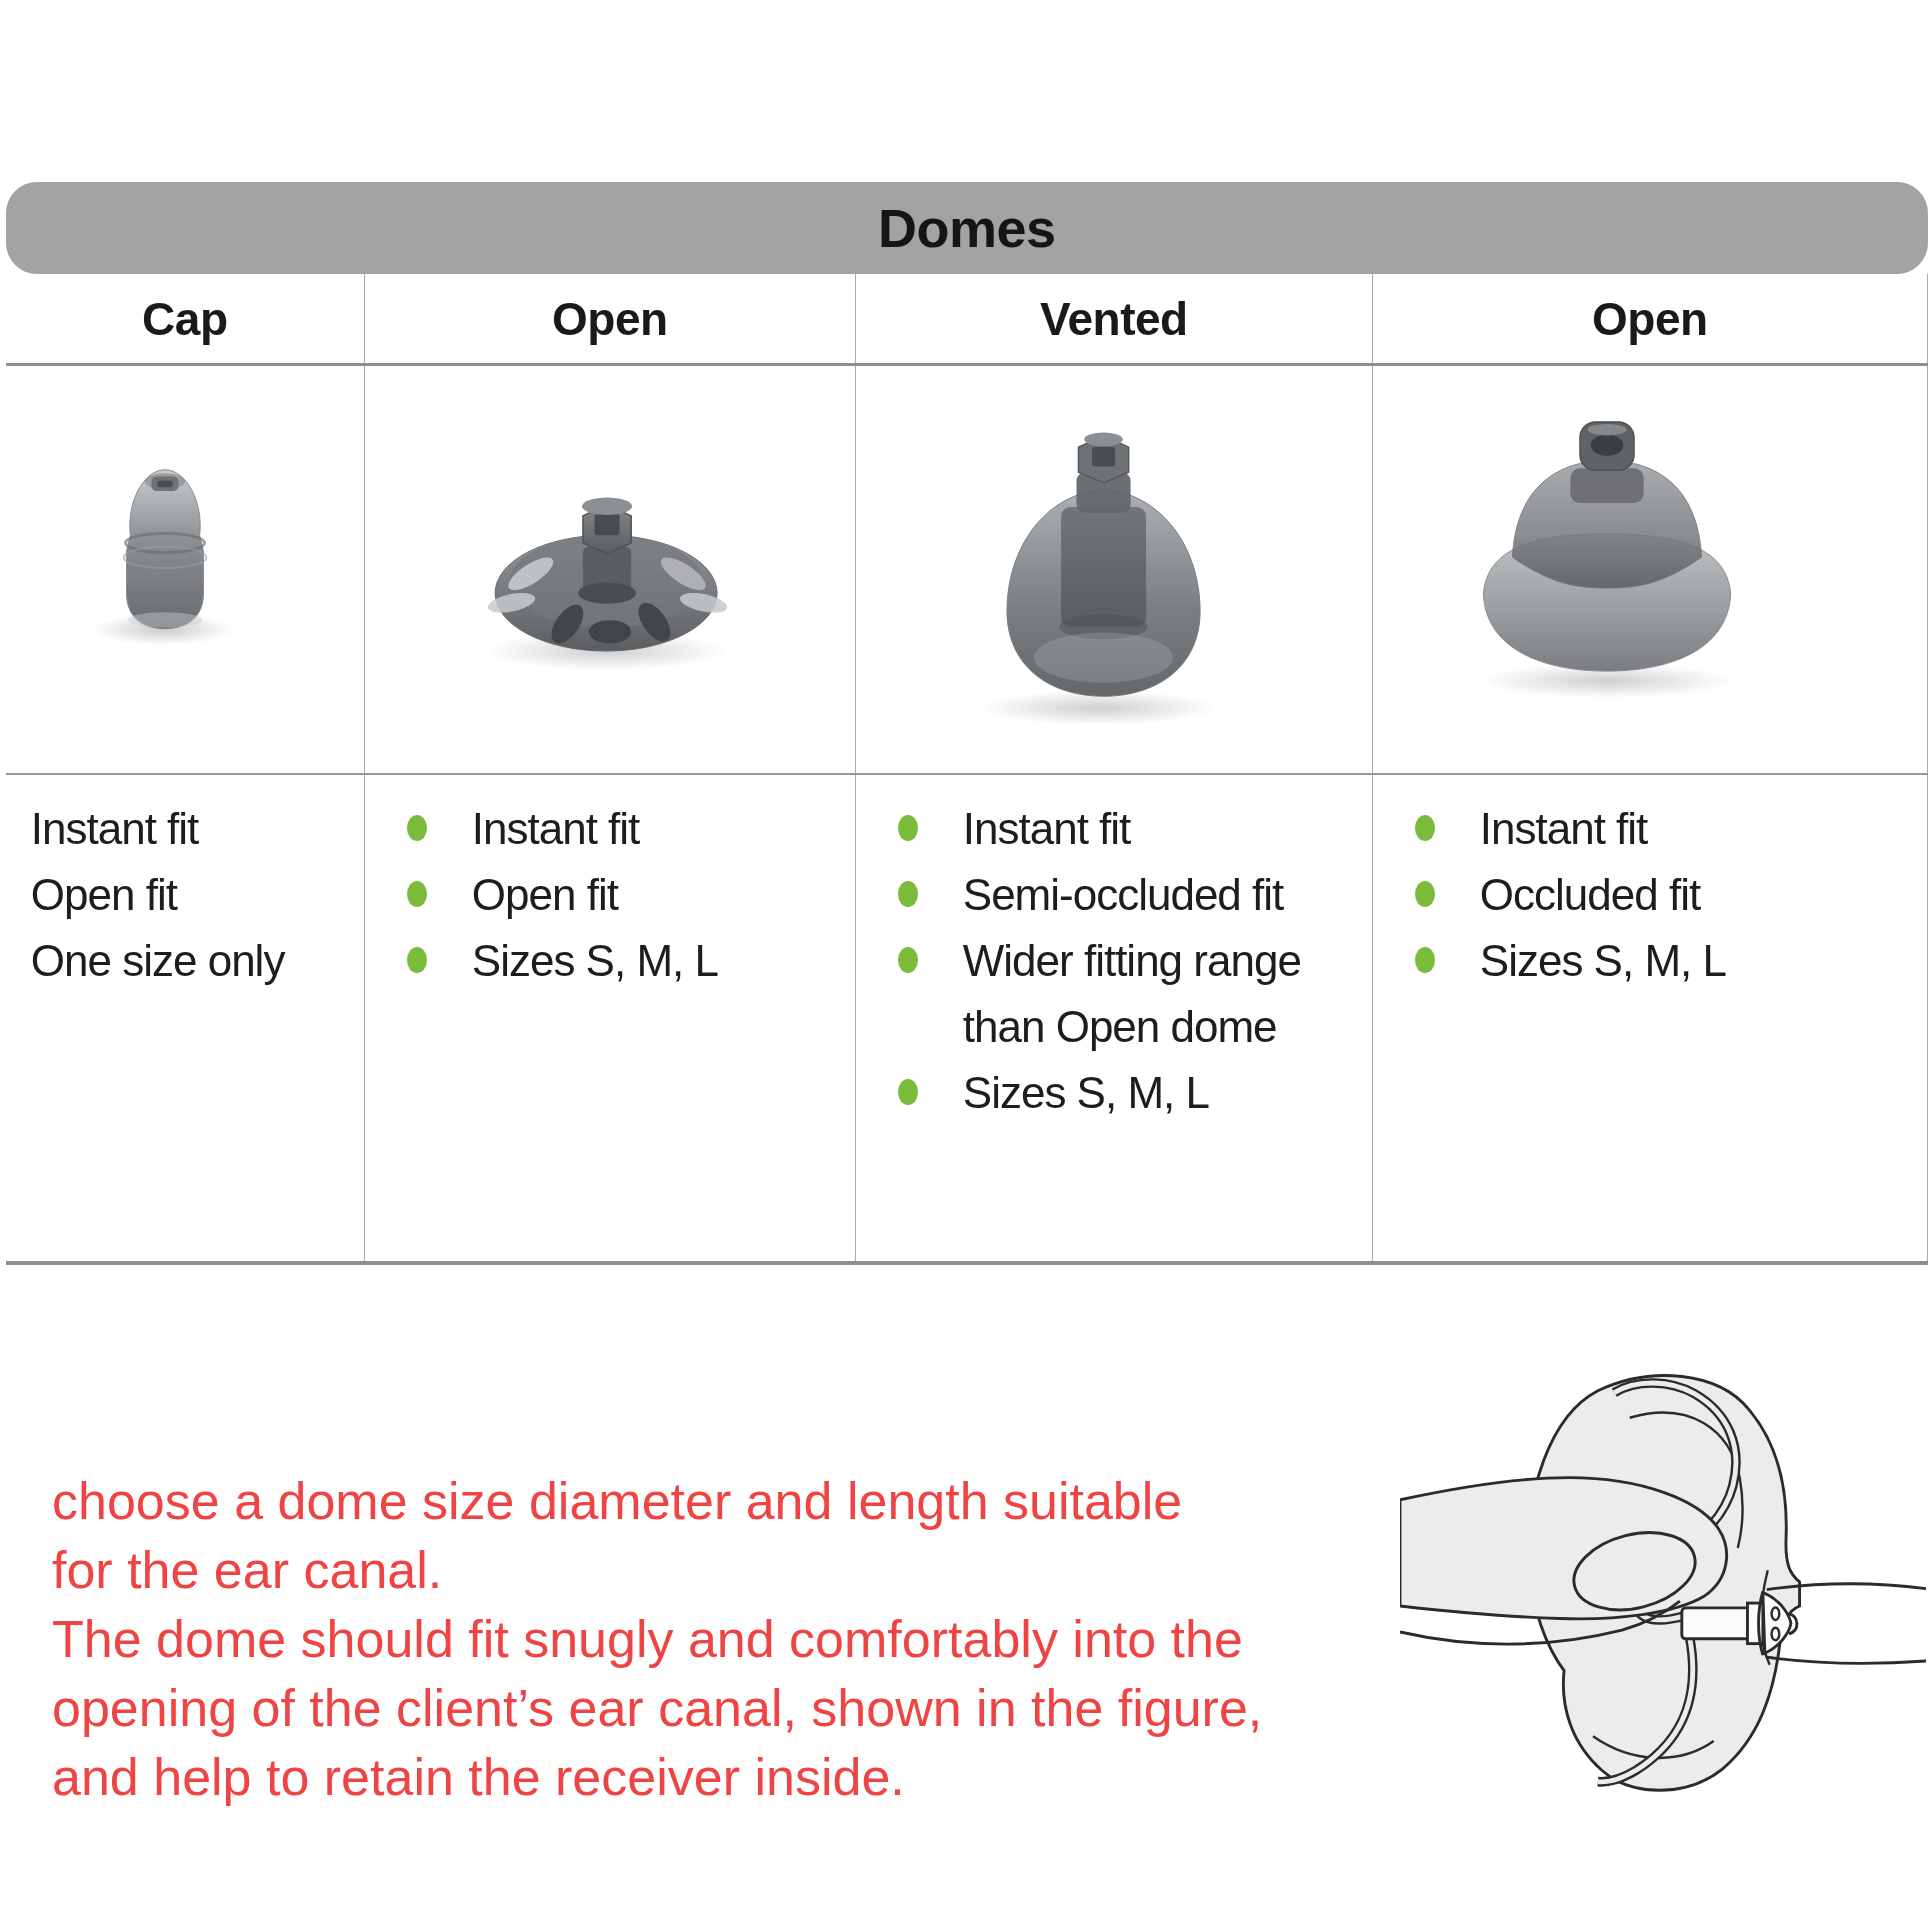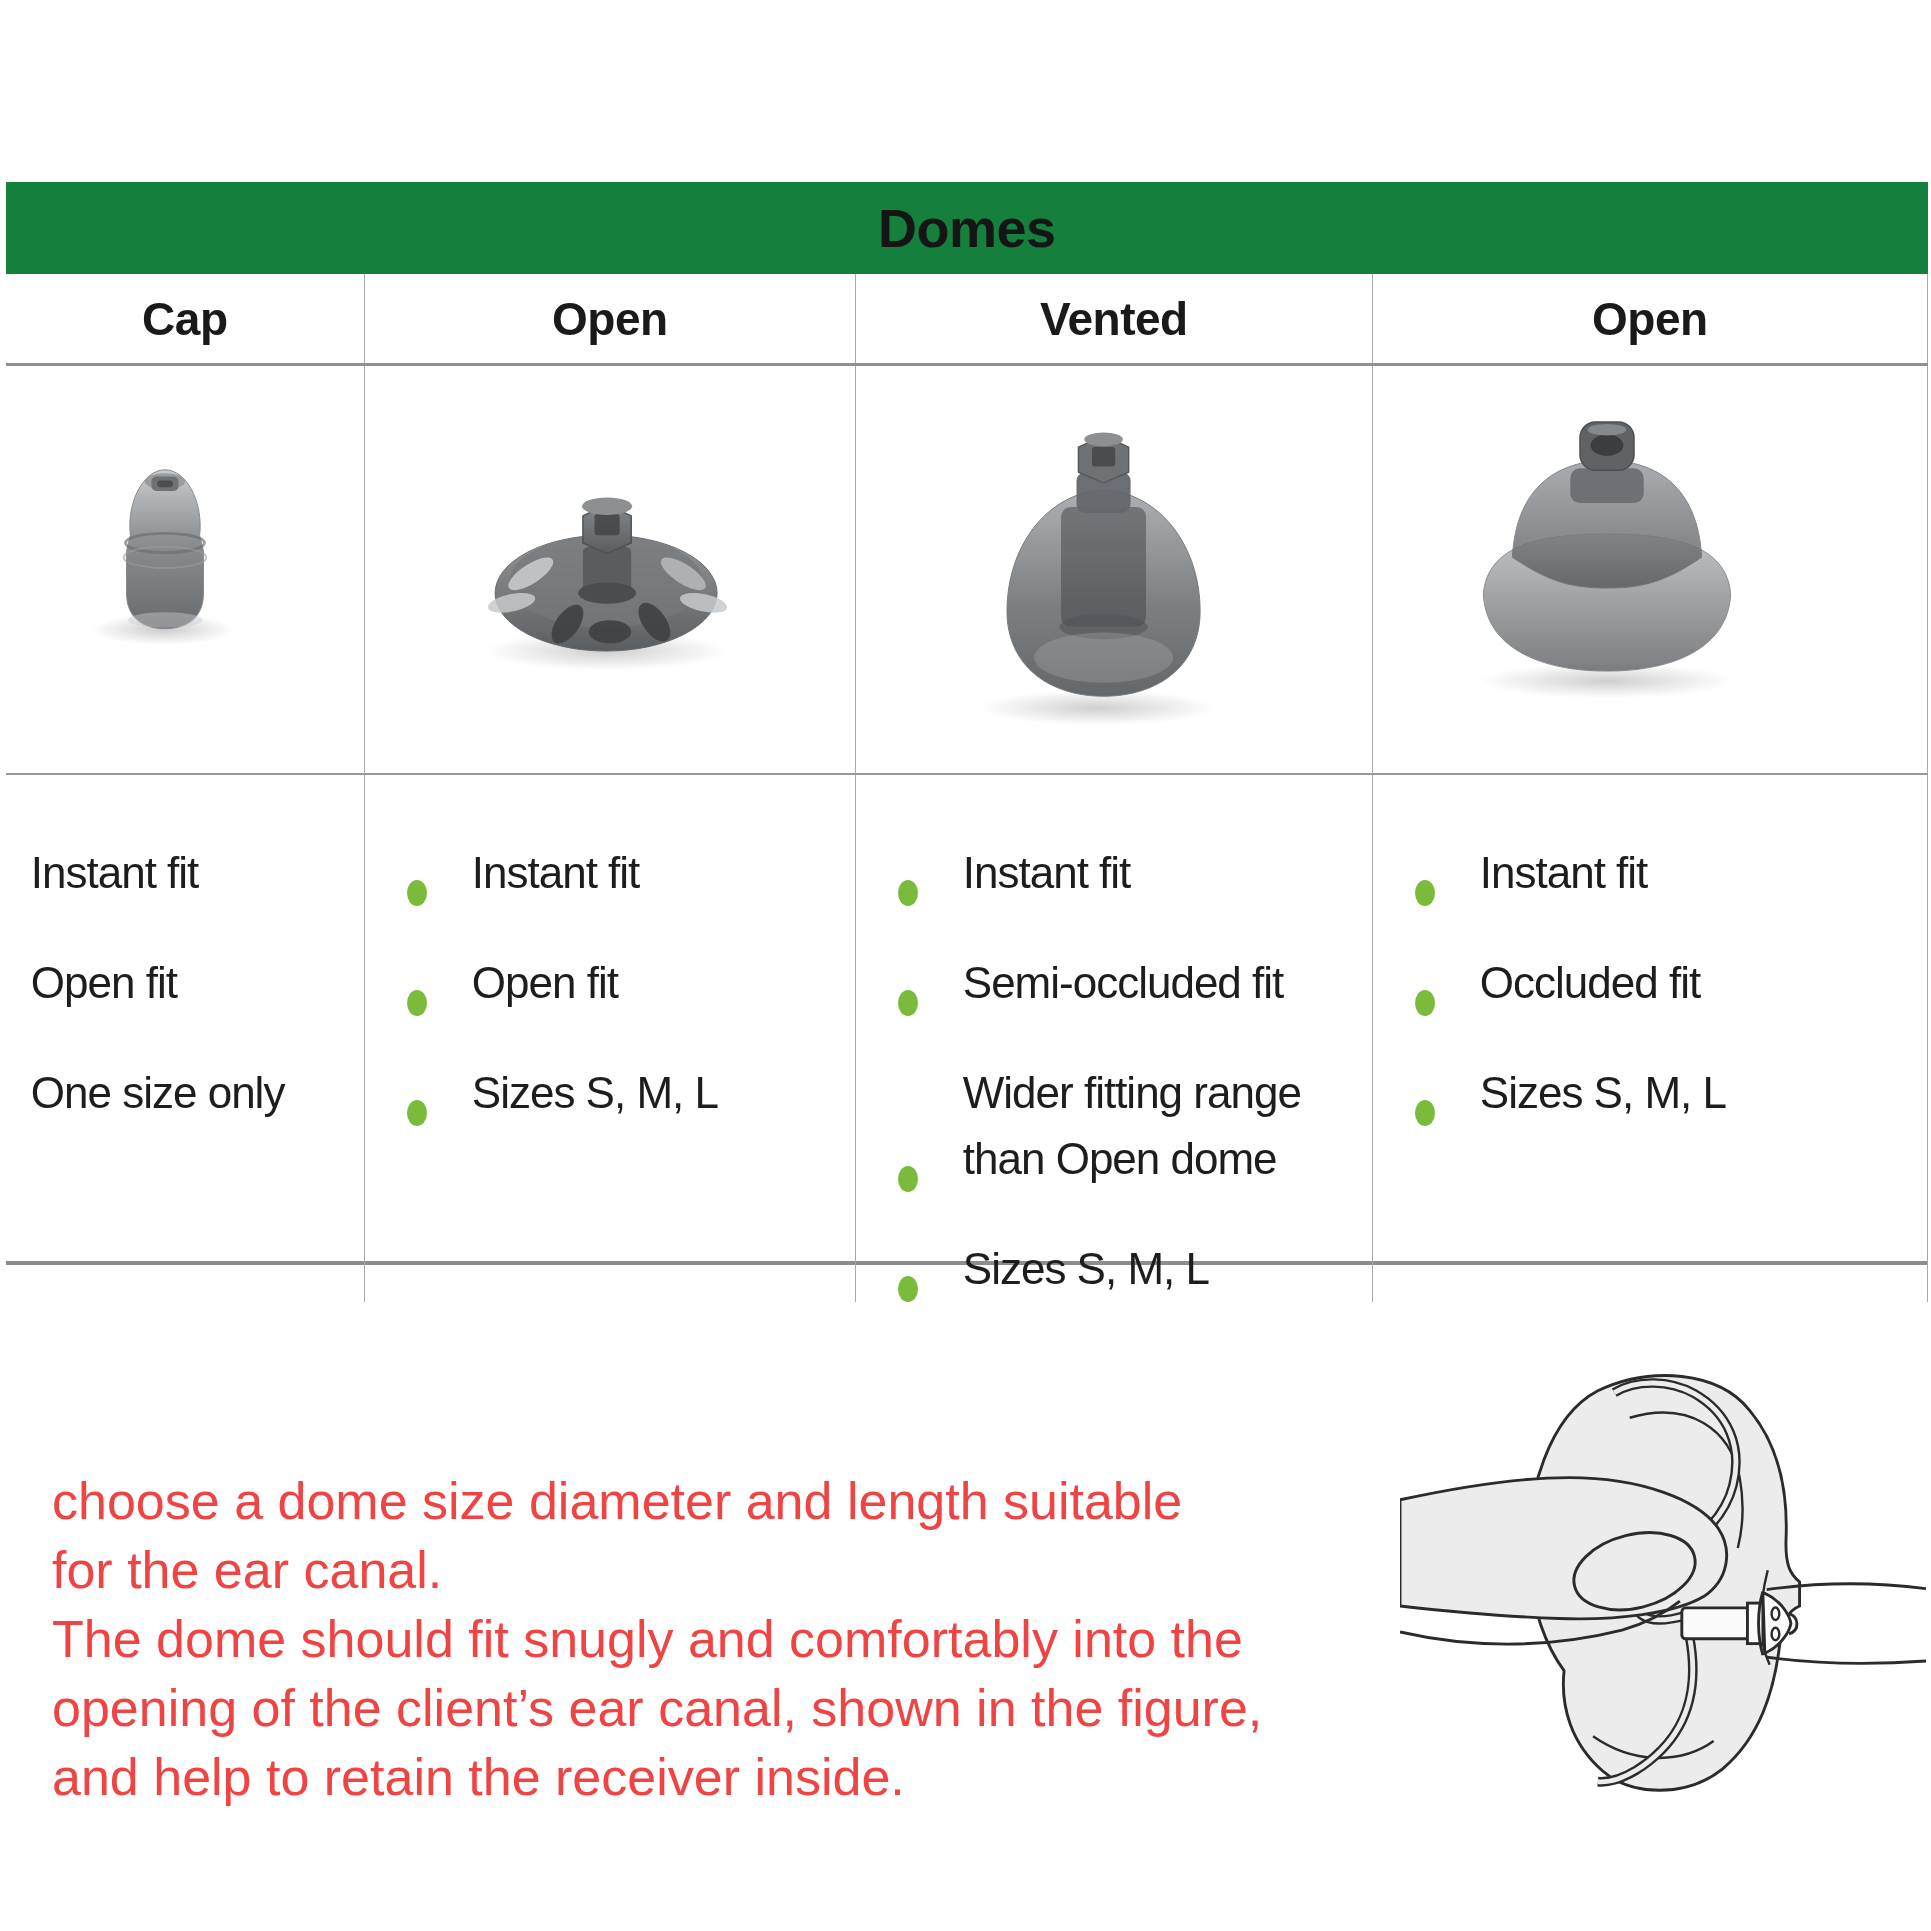--- a/index.html
+++ b/index.html
@@ -3,43 +3,43 @@
 <meta charset="utf-8">
 <style>
   html,body{margin:0;padding:0;}
   body{
     width:1931px;height:1931px;position:relative;background:#ffffff;
     font-family:"Liberation Sans", sans-serif;color:#1d1d1d;overflow:hidden;
   }
   
   .tbl{position:absolute;left:5.8px;top:182px;width:1922px;}
   .tbl-title{
-    height:92px;background:#15803d;display:flex;align-items:center;justify-content:center;
-    font-size:54px;font-weight:700;letter-spacing:-0.5px;color:#151515;
+    height:92px;background:#a3a3a3;display:flex;align-items:center;justify-content:center;
+    font-size:54px;font-weight:700;letter-spacing:-0.5px;color:#151515;border-radius:31px;
   }
   .grid-row{display:grid;grid-template-columns:359px 491px 517px 555px;}
   .head-row{height:89px;border-bottom:3.9px solid #8f9194;}
   .head-cell{
     display:flex;align-items:center;justify-content:center;
     font-size:46px;font-weight:700;letter-spacing:-0.5px;color:#1a1a1a;
     border-right:1.9px solid #a6a9ab;
   }
   .img-row{height:407px;border-bottom:2.9px solid #97999b;}
   .img-cell{position:relative;border-right:1.9px solid #a6a9ab;overflow:hidden;}
   .img-cell svg{position:absolute;}
   .desc-row{height:486px;border-bottom:4.8px solid #8b8d90;}
   .desc-cell{
     border-right:1.9px solid #a6a9ab;padding-top:21px;box-sizing:border-box;
     font-size:44px;line-height:66px;letter-spacing:-1px;color:#1d1d1d;
   }
   .desc-cell.plain{padding-left:25px;}
   .desc-cell.bulleted{padding-left:42px;}
   .desc-cell.pad-v{padding-right:11.6px;}
   .desc-cell.pad-p{padding-right:62px;}
-  .feature{display:flex;align-items:flex-end;margin-top:44px;}
+  .feature{display:flex;align-items:flex-start;}
   .bullet{
     flex:none;width:20px;height:26px;border-radius:50%;
     background:#7abb3c;margin:19.3px 45px 0 0;
   }
   .ftext{display:block;}
   
   .para{position:absolute;left:52px;top:1467px;}
   .para-line{font-size:52px;line-height:69px;white-space:nowrap;color:#ef4444;letter-spacing:0;}
   
   .figure{position:absolute;left:1400px;top:1321px;width:526px;height:541px;}

